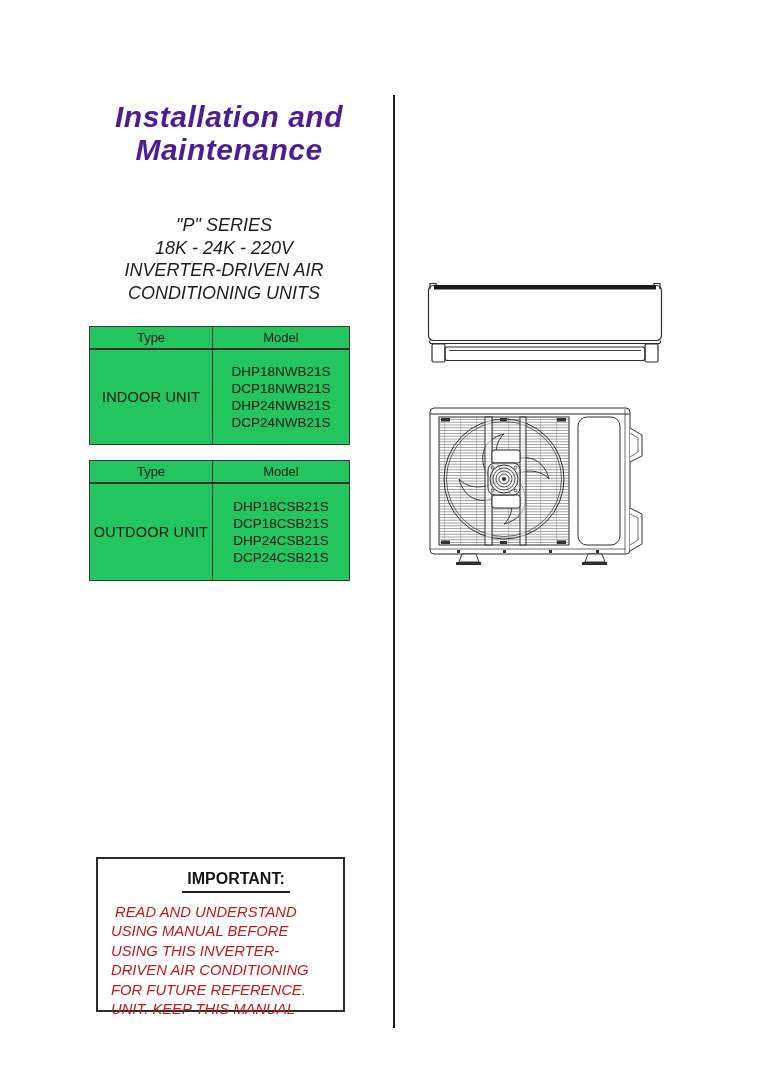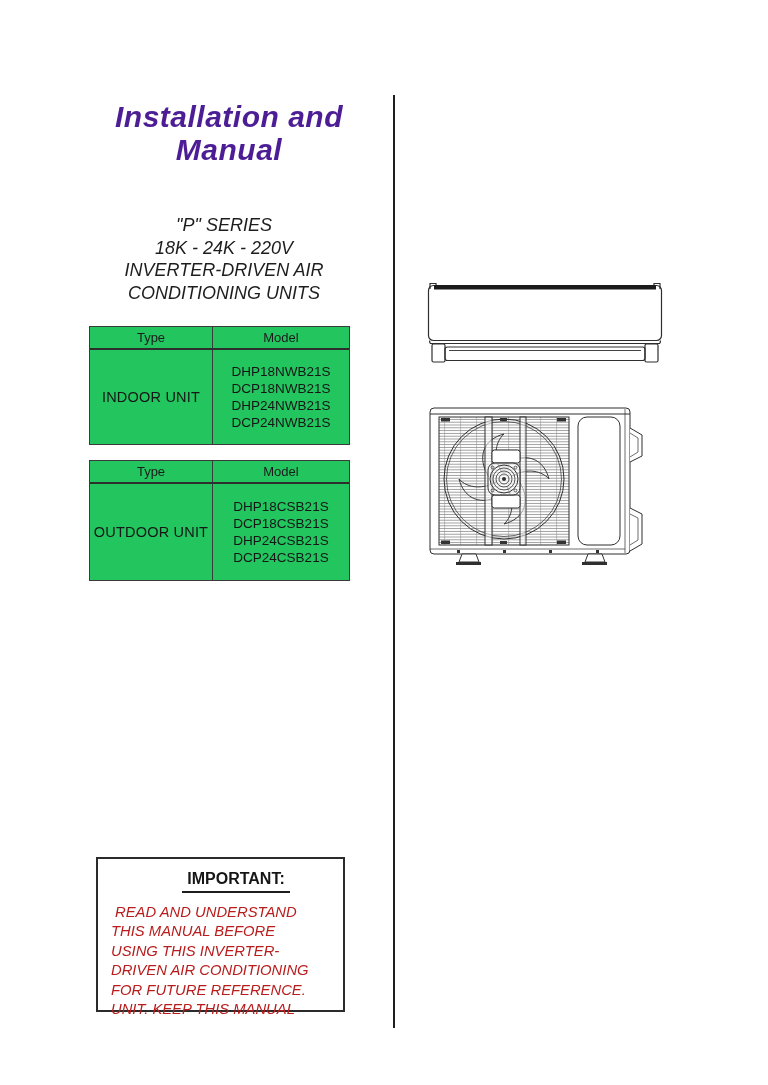--- a/index.html
+++ b/index.html
@@ -65,21 +65,21 @@
   .indoor-svg  { position:absolute; left:426px; top:282px; }
   .outdoor-svg { position:absolute; left:428px; top:404px; }
 </style>
 </head>
 <body>
 
 <div class="page">
 
   <h1 class="doc-title">
     <div>Installation and</div>
-    <div>Manual</div>
+    <div>Maintenance</div>
   </h1>
 
   <div class="doc-subtitle">
     <div>"P" SERIES</div>
     <div>18K - 24K - 220V</div>
     <div>INVERTER-DRIVEN AIR</div>
     <div>CONDITIONING UNITS</div>
   </div>
 
   <div class="unit-table tbl-indoor">
@@ -113,21 +113,21 @@
       </div>
     </div>
   </div>
 
   <div class="important-box">
     <div class="important-heading">
       <span>IMPORTANT:</span>
     </div>
     <div class="important-body">
       <div class="imp-line">READ AND UNDERSTAND</div>
-      <div class="imp-line">THIS MANUAL BEFORE</div>
+      <div class="imp-line">USING MANUAL BEFORE</div>
       <div class="imp-line">USING THIS INVERTER-</div>
       <div class="imp-line">DRIVEN AIR CONDITIONING</div>
       <div class="imp-line">FOR FUTURE REFERENCE.</div>
       <div class="imp-line">UNIT. KEEP THIS MANUAL</div>
     </div>
   </div>
 
   <div class="col-divider"></div>
 
   <svg class="indoor-svg" width="238" height="84" viewBox="0 0 238 84" xmlns="http://www.w3.org/2000/svg">

